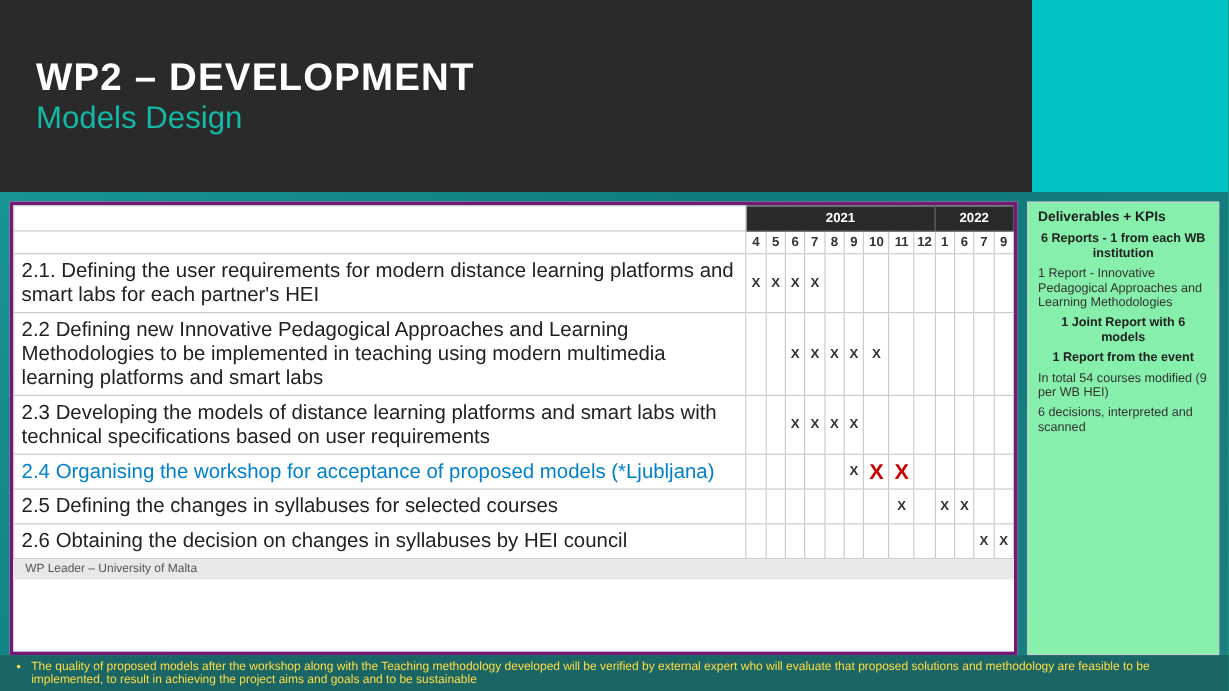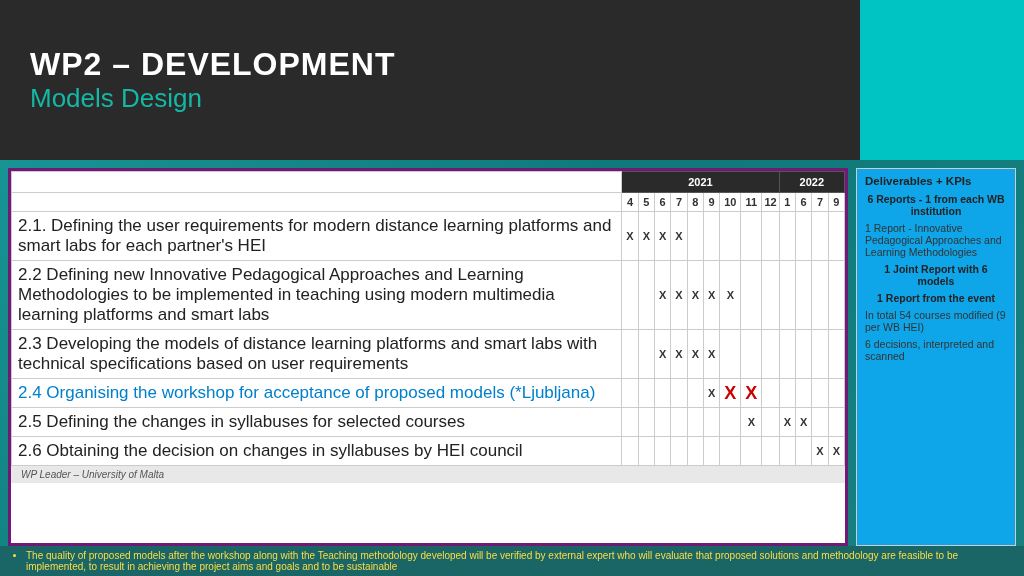--- a/index.html
+++ b/index.html
@@ -134,21 +134,21 @@
     .year-2022 {
       background: #2a2a2a !important;
     }
 
     .empty-th {
       background: white !important;
     }
 
     .deliverables-panel {
       width: 160px;
-      background: #0ea5e9;
+      background: #86efac;
       border: 1px solid #ccc;
       padding: 6px 8px;
       font-size: 10.5px;
     }
 
     .deliverables-panel .panel-title {
       font-weight: bold;
       font-size: 11.5px;
       color: #222;
       margin-bottom: 6px;
@@ -163,21 +163,20 @@
       font-weight: bold;
       color: #222;
       text-align: center;
     }
 
     .footer-row {
       background: #e8e8e8;
       padding: 3px 10px;
       font-size: 10px;
       color: #555;
-      font-style: italic;
     }
 
     .bottom-note {
       background: #1a6666;
       padding: 4px 10px;
       font-size: 10px;
       color: #ffdd00;
     }
 
     .bottom-note ul {

